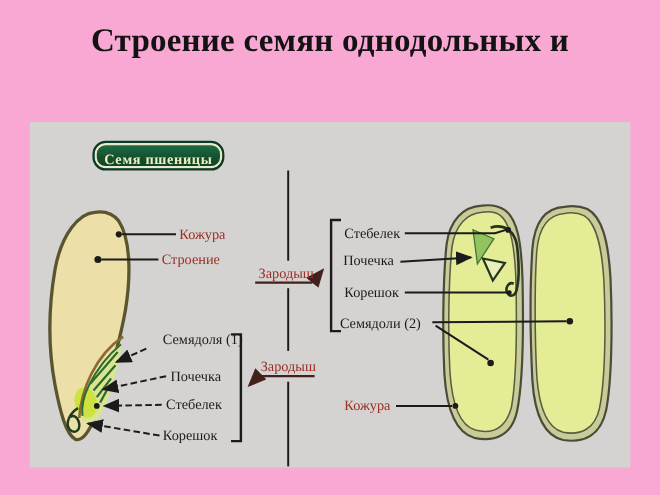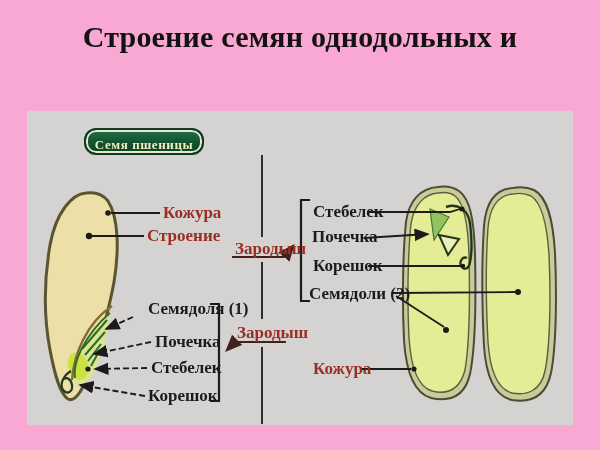--- a/index.html
+++ b/index.html
@@ -7,21 +7,21 @@
          font-family:"Liberation Serif",serif;}
   .title{position:absolute;left:0;top:18px;width:100%;text-align:center;
          font-weight:700;font-size:30px;line-height:38px;color:#131313;letter-spacing:.2px;}
   .panel{position:absolute;left:27px;top:111px;width:546px;height:314px;background:#d4d3d1;}
   svg.diagram{position:absolute;left:0;top:0;}
   .badge{position:absolute;display:flex;align-items:flex-end;justify-content:center;
          background:linear-gradient(180deg,#20704a 0%,#14522f 55%,#0e4226 100%);
          border:2px solid #0c3a24;border-radius:12px;
          box-shadow:inset 0 0 0 2px #e9e9c8;
          color:#f0edc2;font-weight:700;font-size:13px;letter-spacing:.6px;white-space:nowrap;}
-  .lbl{position:absolute;font-weight:700;font-size:17px;line-height:14px;
+  .lbl{position:absolute;font-weight:400;font-size:13px;line-height:14px;
        color:#1b1b1b;white-space:nowrap;}
   .lbl.red{color:#9b2d23;}
 </style>
 </head>
 <body>
 
 <div class="slide">
 
   <div class="title">
     <div>Строение семян однодольных и</div>

